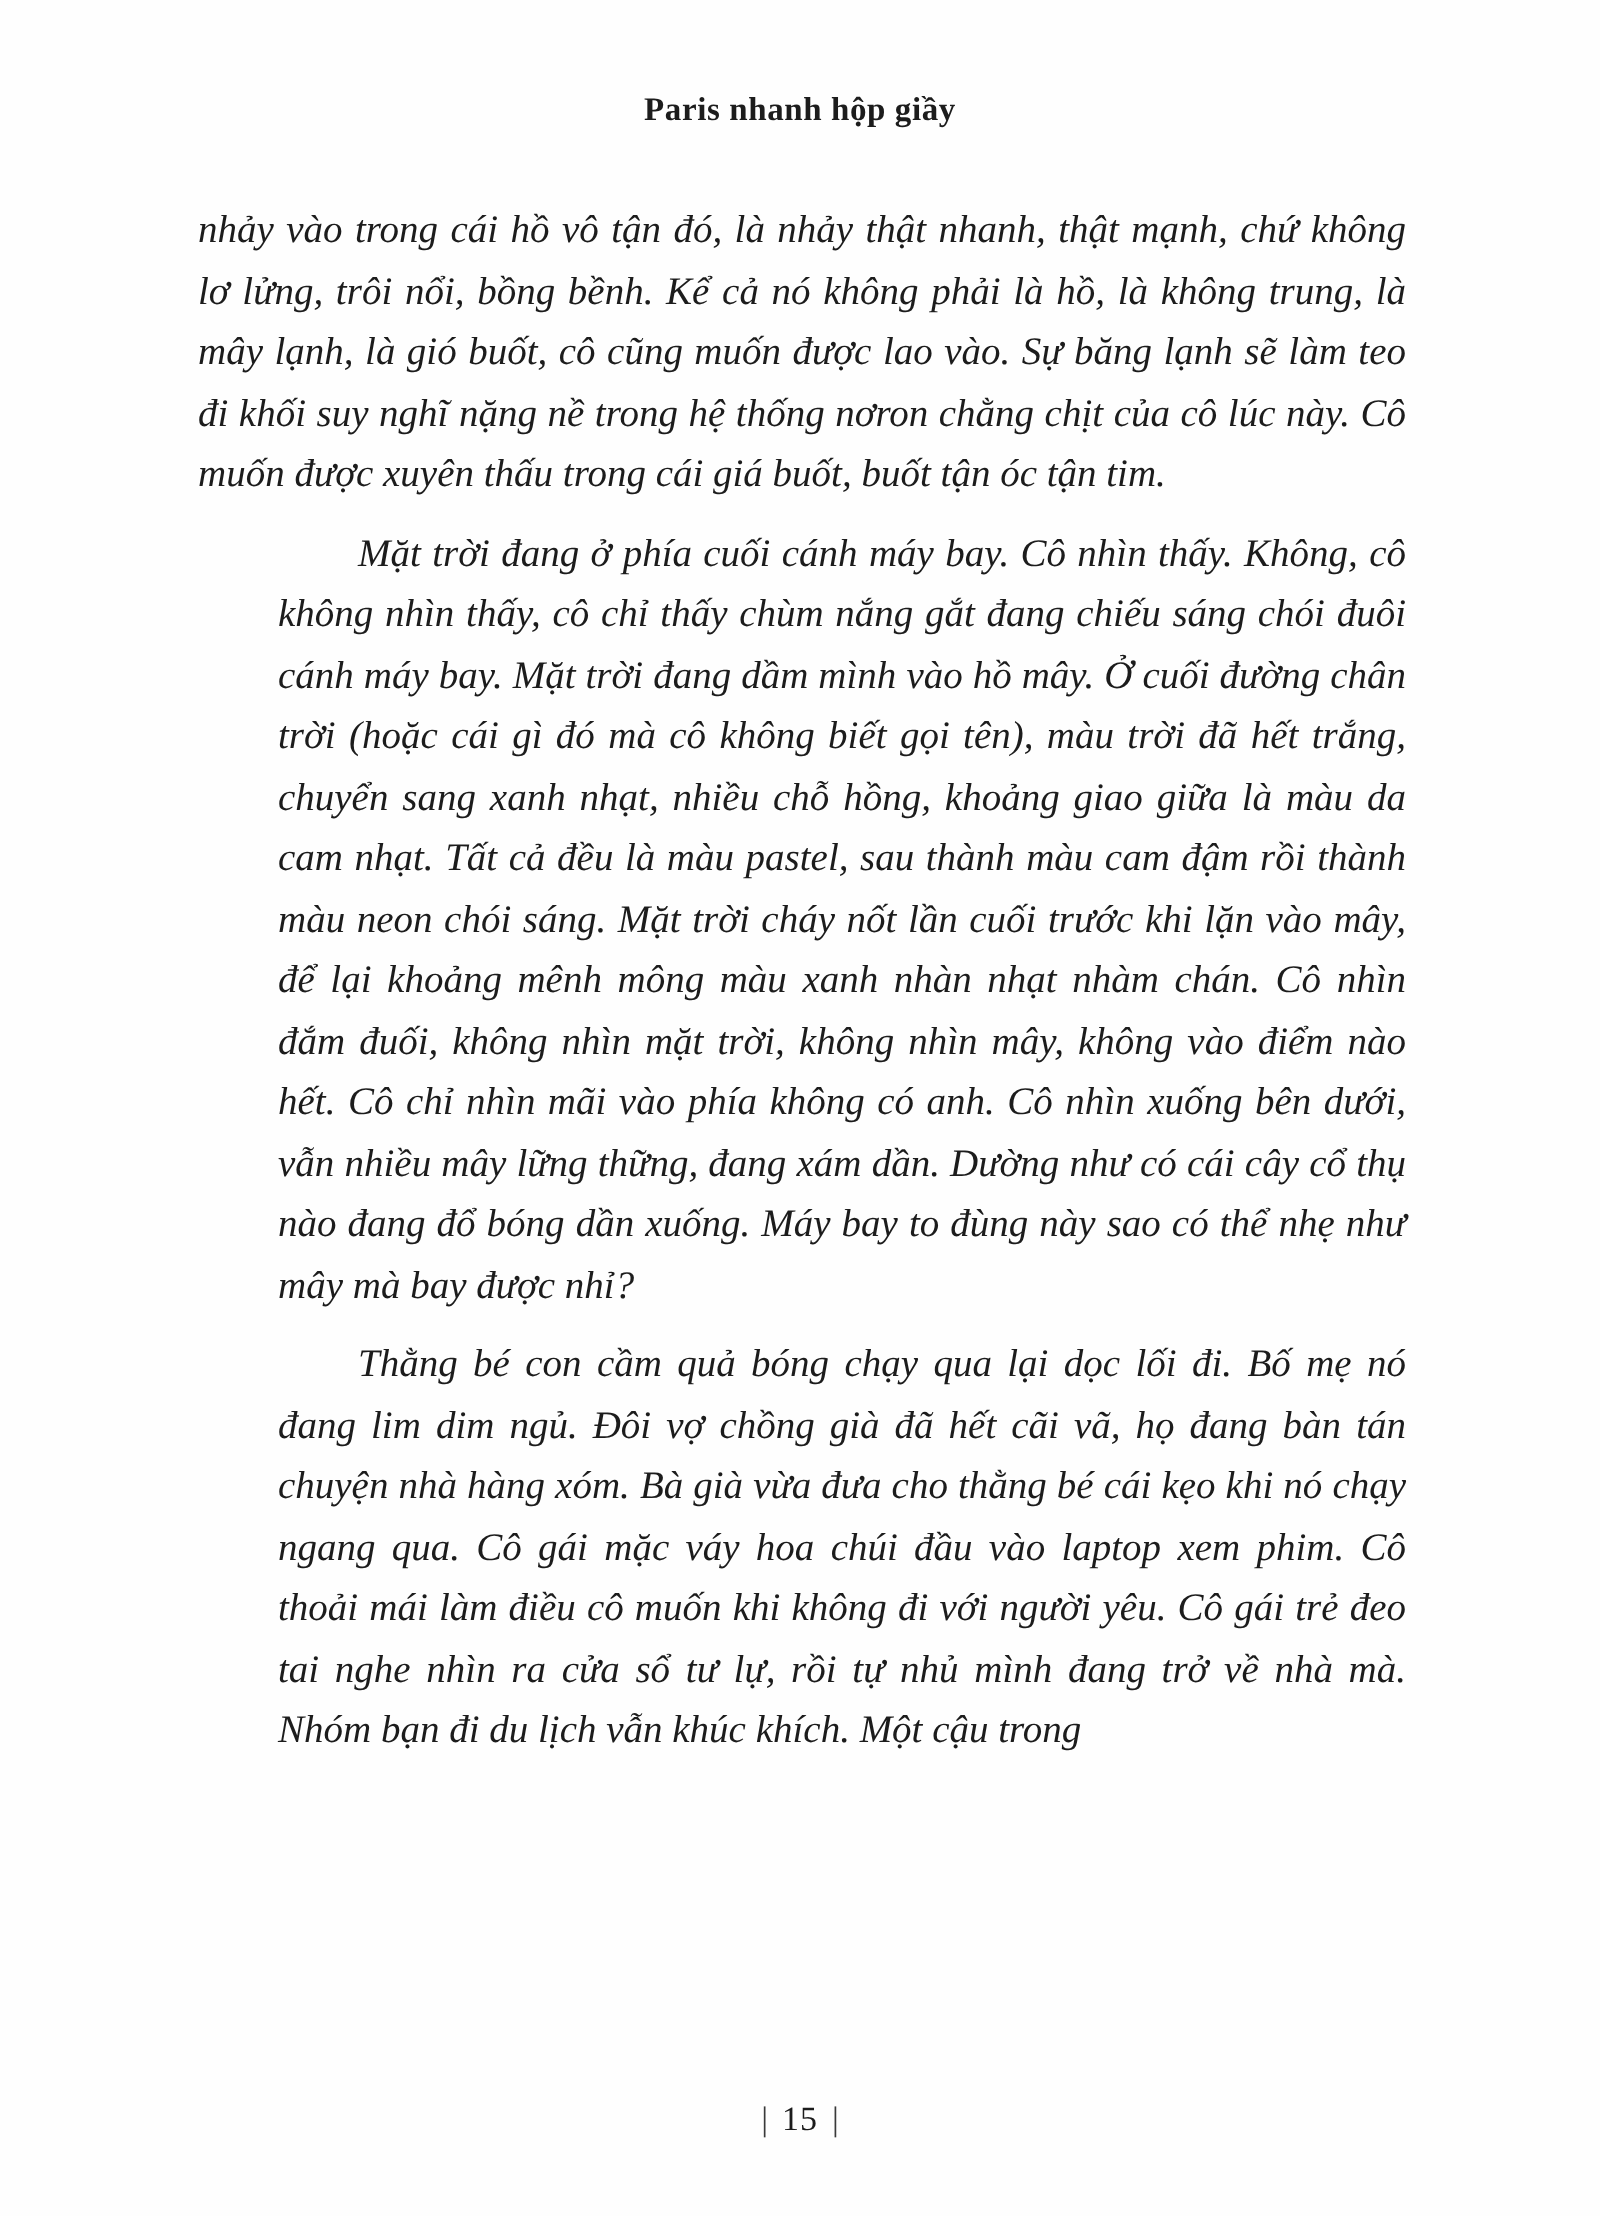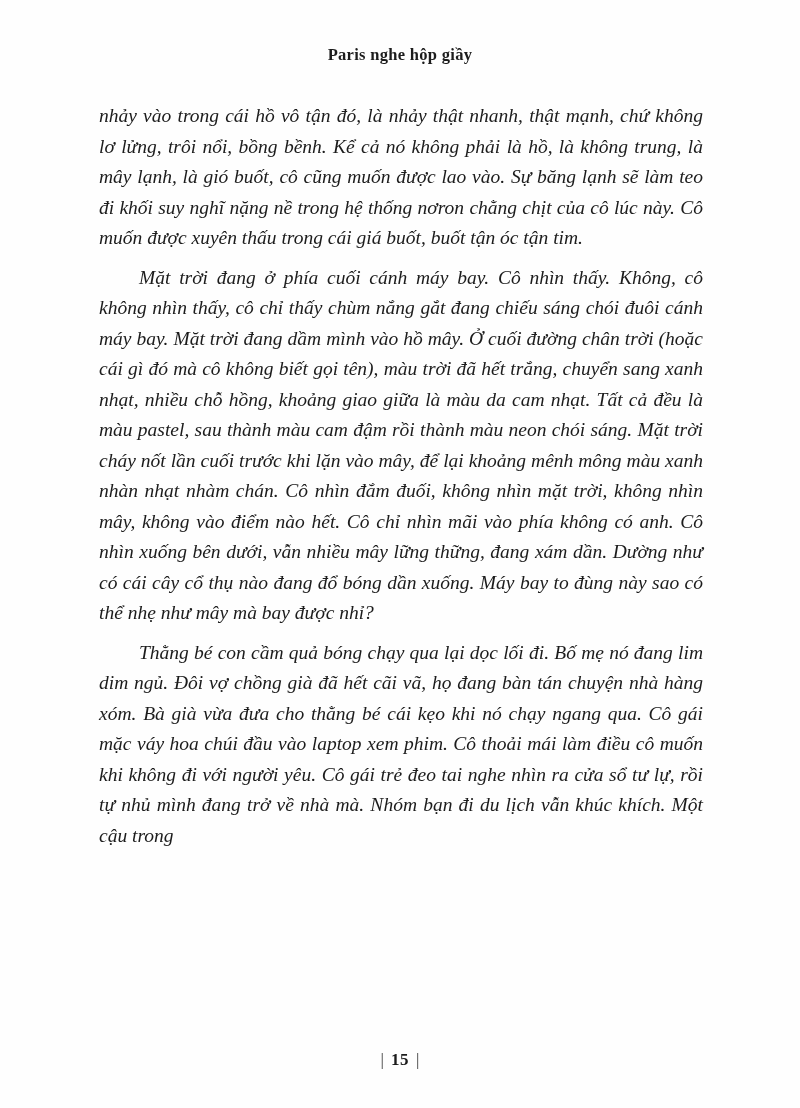--- a/index.html
+++ b/index.html
@@ -39,46 +39,47 @@
     line-height: 30.5px;
     color: #1c1c1c;
     font-style: italic;
   }
   .para {
     margin: 0 0 9px 0;
     text-indent: 0;
   }
   .para.indent {
     text-indent: 40px;
+    margin-left: 40px;
   }
   .folio {
     position: absolute;
     bottom: 38px;
     left: 0;
     right: 0;
     text-align: center;
     font-size: 17px;
     color: #1c1c1c;
   }
   .folio .bar {
     font-weight: 400;
     color: #3a3a3a;
     padding: 0 7px;
   }
   .folio .num {
-    font-weight: 700;
+    font-weight: 400;
     letter-spacing: 0.5px;
   }
 </style>
 </head>
 <body>
 
 <div class="page">
 
-  <div class="running-head">Paris nghe hộp giầy</div>
+  <div class="running-head">Paris nhanh hộp giầy</div>
 
   <div class="text-block">
     <p class="para">nhảy vào trong cái hồ vô tận đó, là nhảy thật nhanh, thật mạnh, chứ không lơ lửng, trôi nổi, bồng bềnh. Kể cả nó không phải là hồ, là không trung, là mây lạnh, là gió buốt, cô cũng muốn được lao vào. Sự băng lạnh sẽ làm teo đi khối suy nghĩ nặng nề trong hệ thống nơron chằng chịt của cô lúc này. Cô muốn được xuyên thấu trong cái giá buốt, buốt tận óc tận tim.</p>
     <p class="para indent">Mặt trời đang ở phía cuối cánh máy bay. Cô nhìn thấy. Không, cô không nhìn thấy, cô chỉ thấy chùm nắng gắt đang chiếu sáng chói đuôi cánh máy bay. Mặt trời đang dầm mình vào hồ mây. Ở cuối đường chân trời (hoặc cái gì đó mà cô không biết gọi tên), màu trời đã hết trắng, chuyển sang xanh nhạt, nhiều chỗ hồng, khoảng giao giữa là màu da cam nhạt. Tất cả đều là màu pastel, sau thành màu cam đậm rồi thành màu neon chói sáng. Mặt trời cháy nốt lần cuối trước khi lặn vào mây, để lại khoảng mênh mông màu xanh nhàn nhạt nhàm chán. Cô nhìn đắm đuối, không nhìn mặt trời, không nhìn mây, không vào điểm nào hết. Cô chỉ nhìn mãi vào phía không có anh. Cô nhìn xuống bên dưới, vẫn nhiều mây lững thững, đang xám dần. Dường như có cái cây cổ thụ nào đang đổ bóng dần xuống. Máy bay to đùng này sao có thể nhẹ như mây mà bay được nhỉ?</p>
     <p class="para indent">Thằng bé con cầm quả bóng chạy qua lại dọc lối đi. Bố mẹ nó đang lim dim ngủ. Đôi vợ chồng già đã hết cãi vã, họ đang bàn tán chuyện nhà hàng xóm. Bà già vừa đưa cho thằng bé cái kẹo khi nó chạy ngang qua. Cô gái mặc váy hoa chúi đầu vào laptop xem phim. Cô thoải mái làm điều cô muốn khi không đi với người yêu. Cô gái trẻ đeo tai nghe nhìn ra cửa sổ tư lự, rồi tự nhủ mình đang trở về nhà mà. Nhóm bạn đi du lịch vẫn khúc khích. Một cậu trong</p>
   </div>
 
   <div class="folio">
     <span class="bar">|</span><span class="num">15</span><span class="bar">|</span>
   </div>

